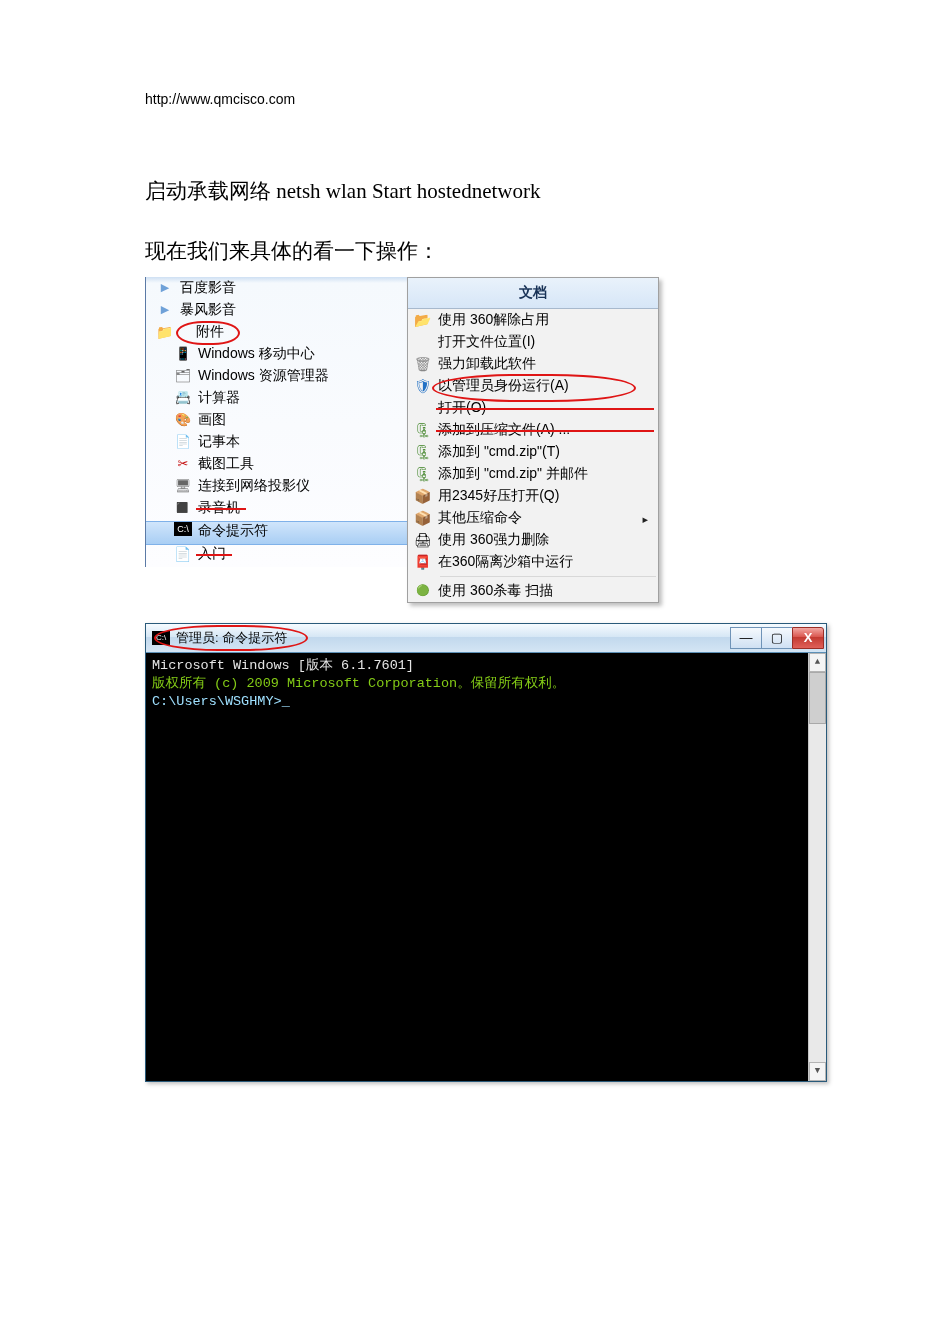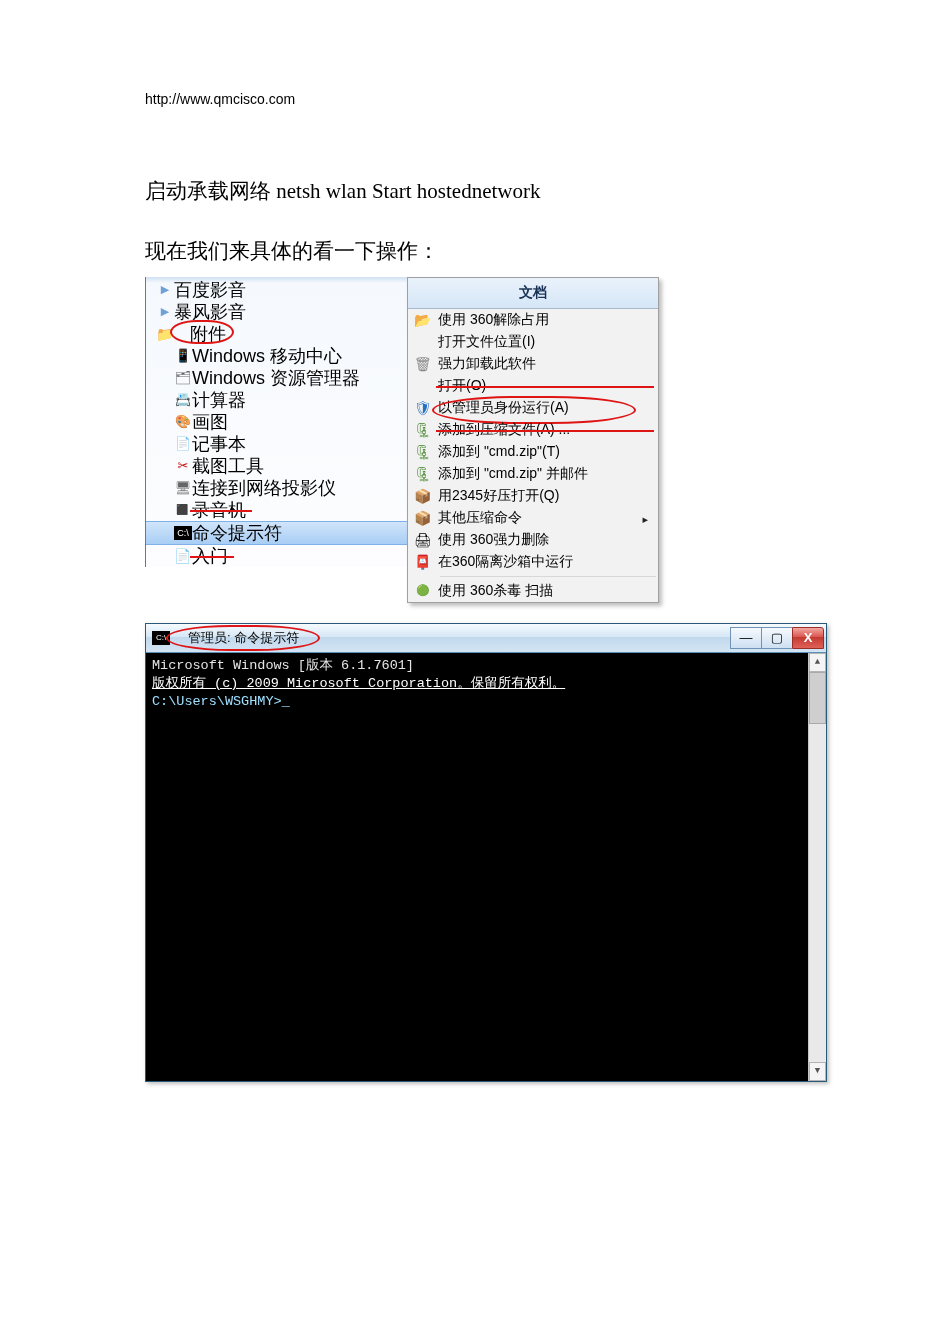--- a/index.html
+++ b/index.html
@@ -40,26 +40,27 @@
   }
   .startmenu {
     width: 262px;
     background: linear-gradient(180deg,#cfe0f3 0%, #f5f9fd 6px, #fdfdff 100%);
     border-left: 1px solid #5b7aa6;
     box-sizing: border-box;
     padding: 2px 0 0 0;
   }
   .startmenu .row {
     display: flex;
-    align-items: center;
+    align-items: flex-start;
     height: 22px;
     padding: 0 8px 0 10px;
-    font-size: 18px;
+    font-size: 14px;
     color: #000;
     white-space: nowrap;
+    gap: 6px;
   }
   .startmenu .row.indent { padding-left: 28px; }
   .startmenu .row.sel {
     background: linear-gradient(#d0e5fb,#a9cef4);
     border-top: 1px solid #7fb1e9;
     border-bottom: 1px solid #7fb1e9;
     height: 22px;
   }
   .circle-red {
     position: relative;
@@ -164,21 +165,20 @@
   .titlebar {
     height: 28px;
     background: linear-gradient(#f6fbff,#d6e7f5 45%,#c1d8ed 46%,#d4e5f4);
     display:flex; align-items:center;
     padding: 0 2px 0 6px;
     border-bottom: 1px solid #5d90b6;
     position:relative;
     font-size: 13px;
     font-family: "Microsoft YaHei", "Segoe UI", sans-serif;
     color:#000;
-    gap:12px;
   }
   .titlebar .tico{
     width:18px;height:14px;background:#000;color:#fff;font-size:8px;
     display:flex;align-items:center;justify-content:center;margin-right:6px;
   }
   .titlebar .tico::before{content:"C:\\";}
   .titlebar .ttext { position:relative; }
   .titlebar .ttext::after{
     content:"";
     position:absolute;
@@ -301,26 +301,26 @@
         </div>
         <div class="mrow">
           <span class="mico "></span>
           <span class="mtxt">打开文件位置(I)</span>
         </div>
         <div class="mrow">
           <span class="mico trash"></span>
           <span class="mtxt">强力卸载此软件</span>
         </div>
         <div class="mrow">
+          <span class="mico shield"></span>
+          <span class="mtxt circle-big">以管理员身份运行(A)</span>
+        </div>
+        <div class="mrow">
           <span class="mico "></span>
           <span class="mtxt strike-red">打开(O)</span>
-        </div>
-        <div class="mrow">
-          <span class="mico shield"></span>
-          <span class="mtxt circle-big">以管理员身份运行(A)</span>
         </div>
         <div class="mrow">
           <span class="mico zip"></span>
           <span class="mtxt strike-red">添加到压缩文件(A) ...</span>
         </div>
         <div class="mrow">
           <span class="mico zip"></span>
           <span class="mtxt">添加到 "cmd.zip"(T)</span>
         </div>
         <div class="mrow">
@@ -358,21 +358,21 @@
       <span class="ttext">管理员: 命令提示符</span>
       <div class="winbtns">
         <div class="winbtn">—</div>
         <div class="winbtn">▢</div>
         <div class="winbtn">X</div>
       </div>
     </div>
     <div class="term">
       <div id="termlines">
           <div style="color: rgb(229, 229, 229);">Microsoft Windows [版本 6.1.7601]</div>
-          <div style="color: #ffffff; text-decoration: underline;">版权所有 (c) 2009 Microsoft Corporation。保留所有权利。</div>
+          <div style="color: #84cc16;">版权所有 (c) 2009 Microsoft Corporation。保留所有权利。</div>
           <div></div>
           <div style="color: rgb(159, 224, 255);"><span class="hl">C:\Users\WSGHMY&gt;</span><span class="cursor"></span></div>
         </div>
       <div class="vscroll">
         <div class="vsbtn">▲</div>
         <div class="vsthumb"></div>
         <div class="vstrack"></div>
         <div class="vsbtn">▼</div>
       </div>
     </div>

